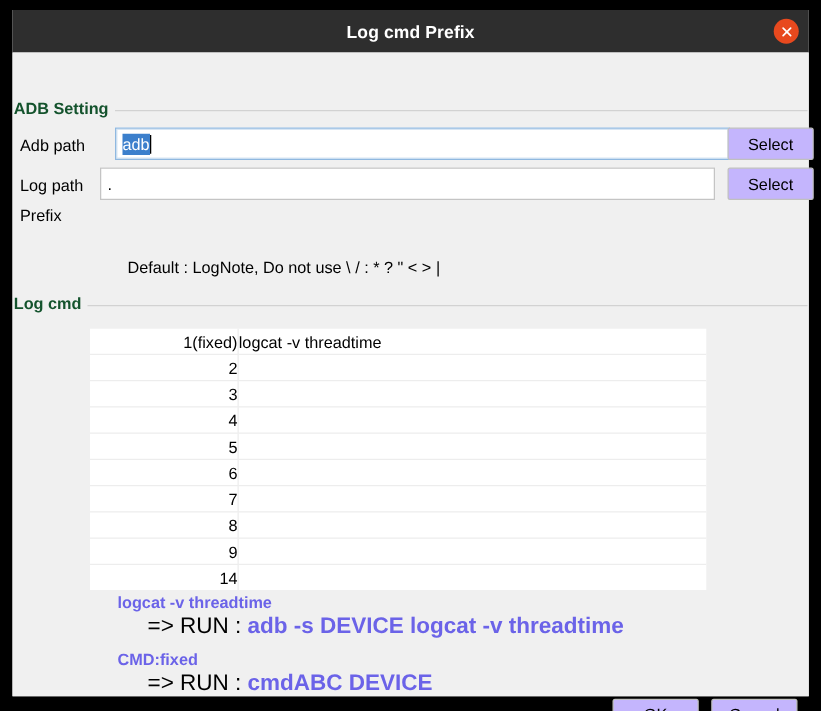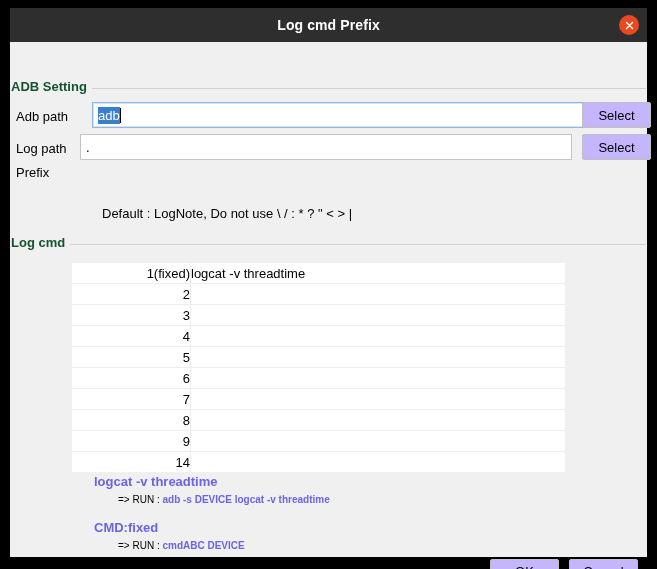--- a/index.html
+++ b/index.html
@@ -184,21 +184,21 @@
     width: 500px;
   }
   .help-head {
     font-size: 13px;
     font-weight: bold;
     color: #6b63e8;
     line-height: 18px;
     white-space: nowrap;
   }
   .help-run {
-    font-size: 10px;
+    font-size: 18px;
     color: #000000;
     line-height: 18px;
     padding-left: 24px;
     white-space: nowrap;
   }
   .help-run .cmd {
     font-weight: bold;
     color: #6b63e8;
   }
   .help-gap { height: 10px; }

